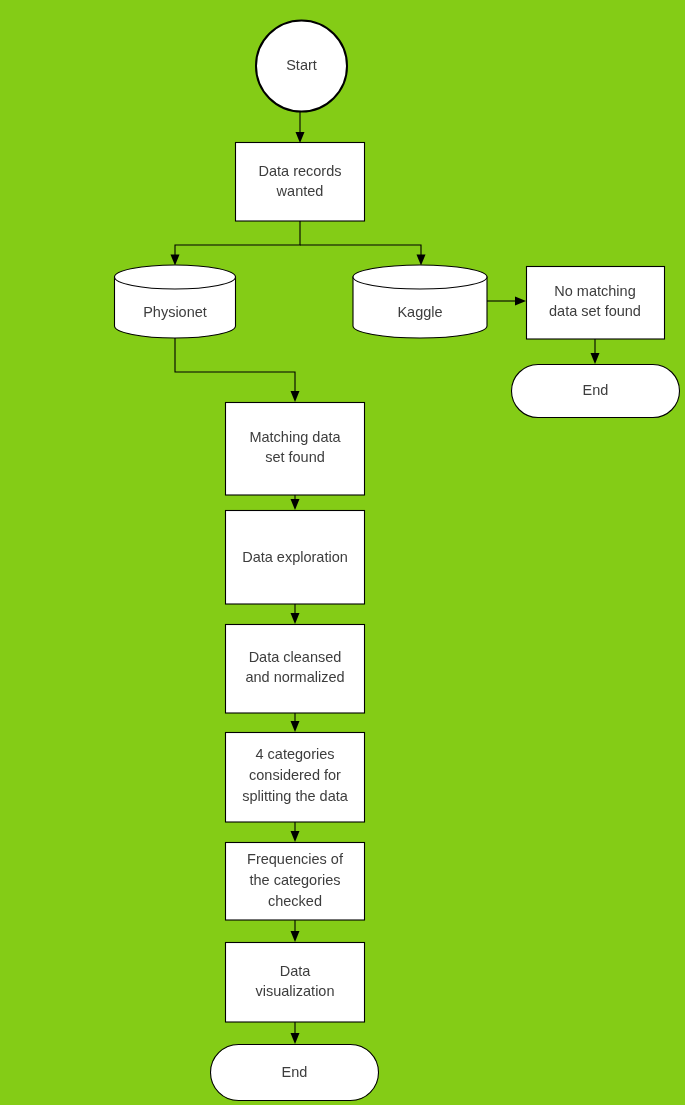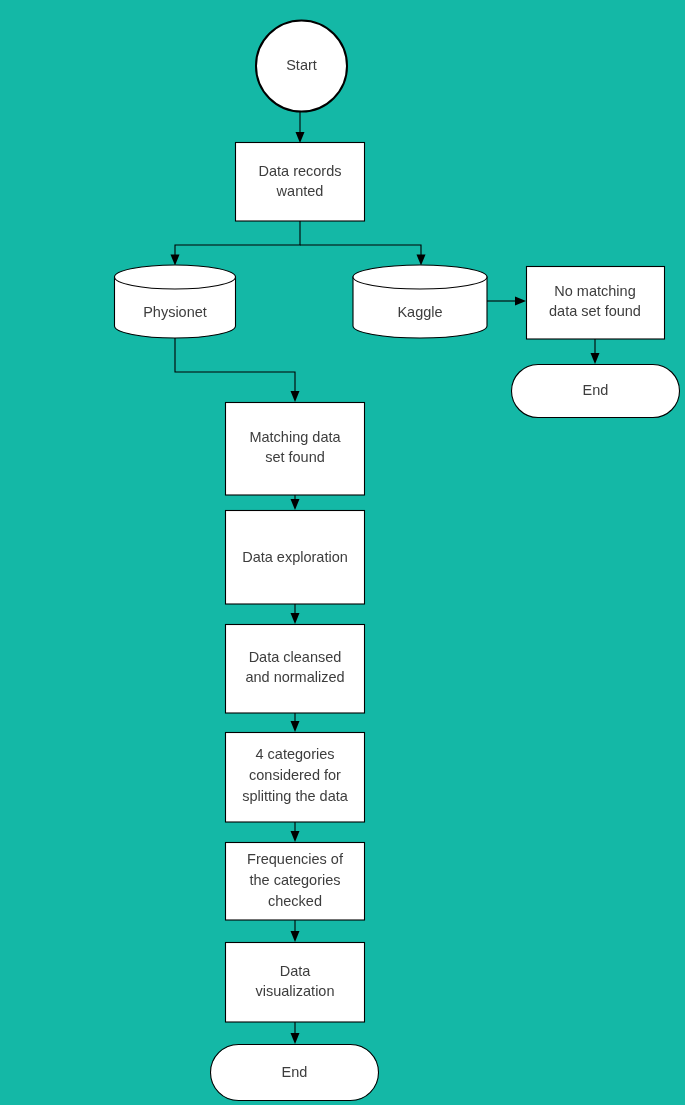--- a/index.html
+++ b/index.html
@@ -8,21 +8,21 @@
     padding: 0;
     background: #ffffff;
   }
   body {
     font-family: "Liberation Sans", sans-serif;
   }
   #canvas {
     position: relative;
     width: 685px;
     height: 1105px;
-    background: #14b8a6;
+    background: #84cc16;
     overflow: hidden;
   }
   #flow-svg {
     position: absolute;
     left: 0;
     top: 0;
     width: 685px;
     height: 1105px;
   }
   .node-shape {

